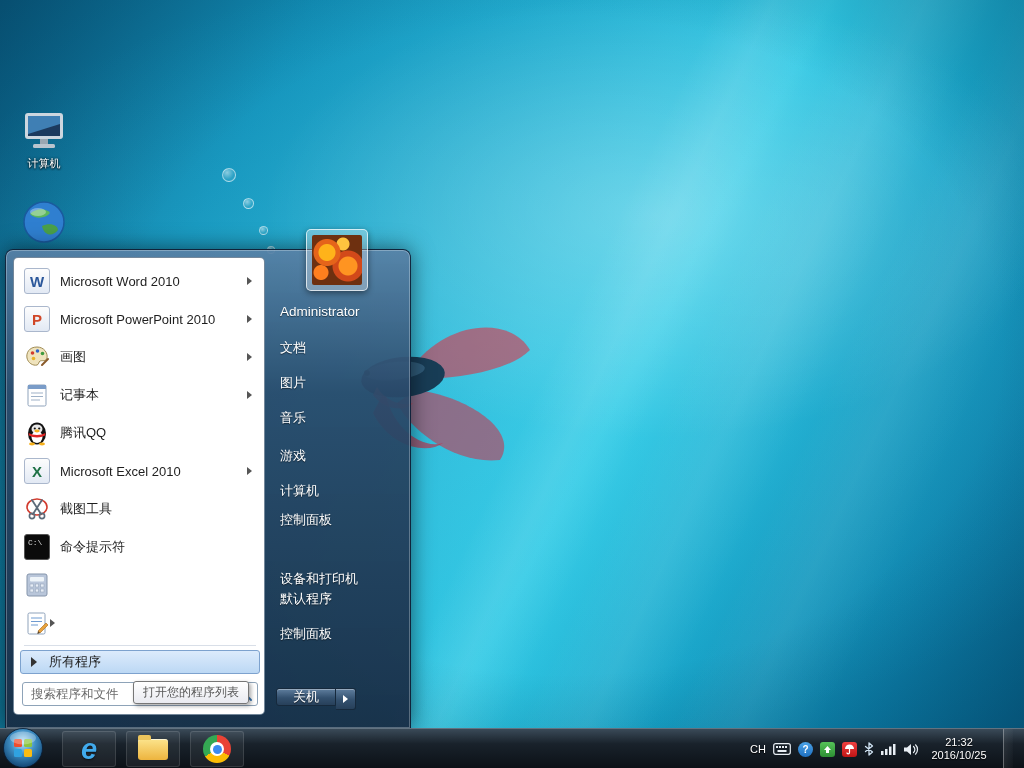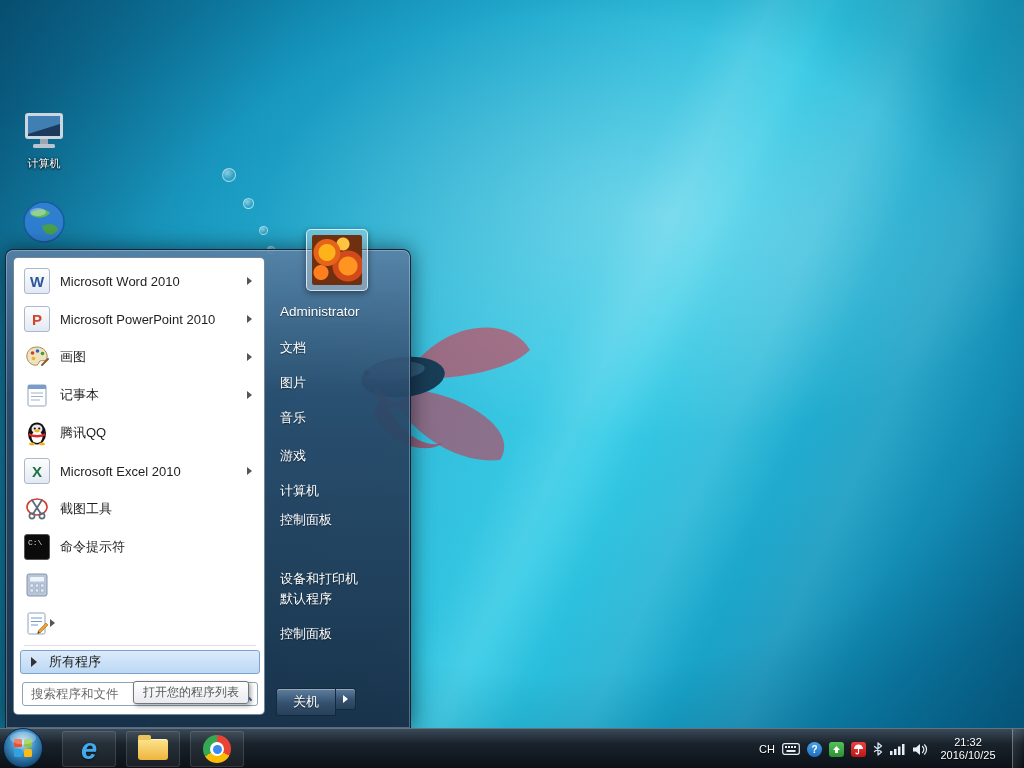--- a/index.html
+++ b/index.html
@@ -73,21 +73,21 @@
     background:rgba(255,255,255,.3);border:1px solid rgba(255,255,255,.7);
     box-shadow:0 2px 6px rgba(0,0,0,.45);padding:5px;}
   .avatar .pic{width:100%;height:100%;border-radius:2px;
     background:
       radial-gradient(circle at 30% 35%, #ffb31a 0 8px, #e5641a 9px 13px, rgba(0,0,0,0) 14px),
       radial-gradient(circle at 72% 62%, #ff9421 0 9px, #d2491a 10px 15px, rgba(0,0,0,0) 16px),
       radial-gradient(circle at 62% 18%, #ffc43f 0 6px, rgba(0,0,0,0) 7px),
       radial-gradient(circle at 18% 75%, #ff7f1e 0 7px, rgba(0,0,0,0) 8px),
       #6e3010;}
   .shutdown{position:absolute;left:270px;top:438px;display:flex;}
-  .shutdown .main{width:60px;height:28px;color:#fff;font-size:13px;display:flex;align-items:center;
+  .shutdown .main{width:60px;height:18px;color:#fff;font-size:13px;display:flex;align-items:center;
     justify-content:center;cursor:pointer;border:1px solid #16293c;border-radius:3px 0 0 3px;
     background:linear-gradient(#5f7e9e,#33506e 55%,#27405a);
     box-shadow:inset 0 1px 0 rgba(255,255,255,.35);text-shadow:0 1px 1px rgba(0,0,0,.6);}
   .shutdown .more{width:20px;height:22px;display:flex;align-items:center;justify-content:center;
     cursor:pointer;border:1px solid #16293c;border-left:none;border-radius:0 3px 3px 0;
     background:linear-gradient(#5f7e9e,#33506e 55%,#27405a);box-shadow:inset 0 1px 0 rgba(255,255,255,.35);}
   .shutdown .more i{width:0;height:0;border-left:5px solid #fff;border-top:4px solid transparent;
     border-bottom:4px solid transparent;}
 
   .tooltip{position:absolute;left:133px;top:681px;z-index:50;padding:2px 9px;font-size:12px;color:#575757;
@@ -108,21 +108,21 @@
   .folder{position:relative;width:30px;height:21px;border-radius:2px 3px 3px 3px;
     background:linear-gradient(#fce48c,#edb43e);box-shadow:inset 0 1px 0 rgba(255,255,255,.6);}
   .folder::before{content:"";position:absolute;top:-4px;left:0;width:13px;height:5px;
     background:#ecc45c;border-radius:2px 2px 0 0;}
   .chrome{position:relative;width:28px;height:28px;border-radius:50%;
     background:conic-gradient(#e94335 0 33%, #fbbc05 33% 66%, #34a853 66% 100%);}
   .chrome .c-white{position:absolute;inset:7px;background:#fff;border-radius:50%;}
   .chrome .c-blue{position:absolute;inset:9.5px;background:#3a8af0;border-radius:50%;}
 
   .tray{position:absolute;right:0;top:0;height:40px;display:flex;align-items:center;gap:7px;
-    padding-right:2px;}
+    padding-right:11px;}
   .tray-text{font-size:11px;color:#fff;text-shadow:0 1px 1px #000;}
   .tray-ico{display:flex;align-items:center;justify-content:center;cursor:pointer;}
   .badge{width:15px;height:15px;border-radius:3px;display:flex;align-items:center;justify-content:center;}
   .badge-help{border-radius:50%;background:linear-gradient(#4aa3e8,#1e6fc0);color:#fff;
     font-size:10px;font-weight:bold;}
   .badge-green{background:linear-gradient(#55c258,#2d8f33);}
   .badge-red{background:linear-gradient(#f04040,#bf1515);}
   .clock{width:66px;text-align:center;color:#fff;font-size:11px;line-height:13px;
     text-shadow:0 1px 1px #000;cursor:pointer;}
   .show-desktop{width:10px;height:40px;margin-left:4px;border-left:1px solid rgba(255,255,255,.35);

